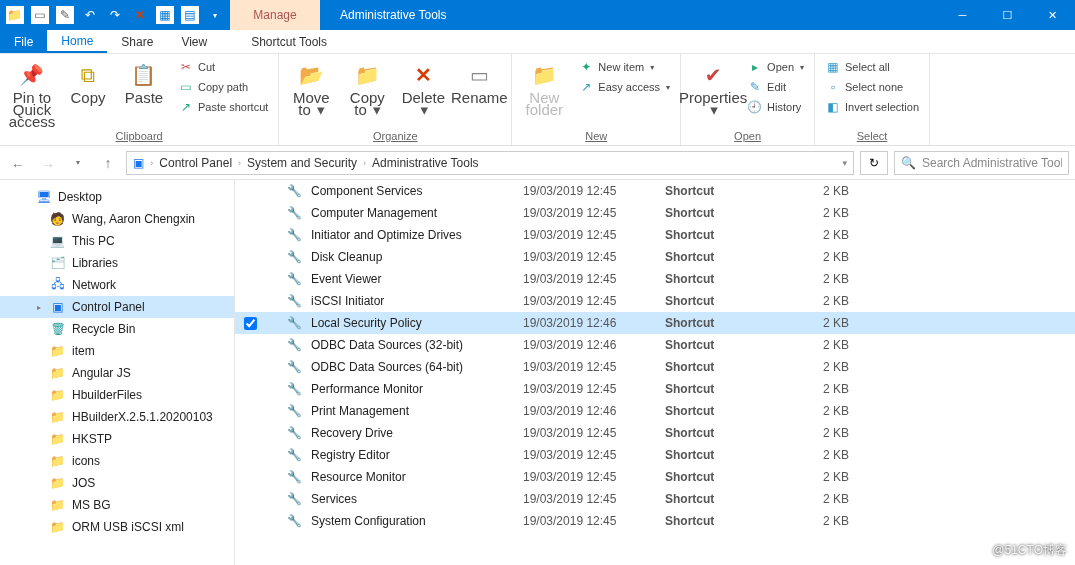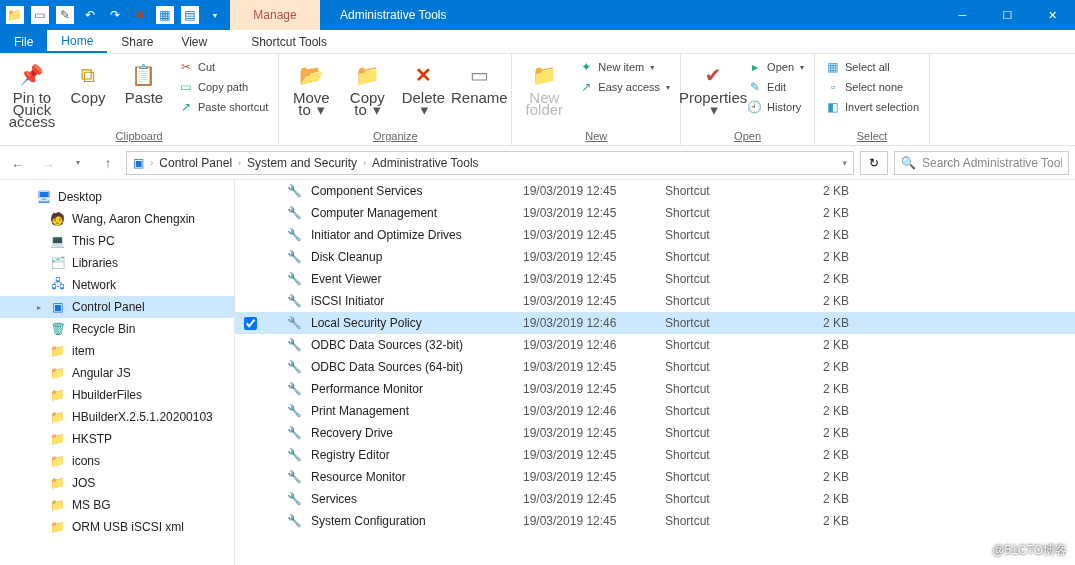--- a/index.html
+++ b/index.html
@@ -72,21 +72,21 @@
 .col-size { width: 80px; }
 .sortico { font-size: 8px; color: #666; }
 .row { display: flex; align-items: center; font-size: 12px; color: #222; }
 .row.sel { background: #cce8ff; }
 .row .col-chk { width: 30px; display: flex; justify-content: center; }
 .row .col-chk input { visibility: hidden; }
 .row.sel .col-chk input { visibility: visible; }
 .row .cell { padding: 3px 8px; }
 .row .c-name { width: 250px; display: flex; align-items: center; gap: 8px; padding-left: 22px; }
 .row .c-date { width: 142px; color: #555; }
-.row .c-type { width: 120px; color: #555; }
+.row .c-type { width: 120px; color: #555; font-weight: bold; }
 .row .c-size { width: 80px; color: #555; text-align: right; }
 .fic { width: 16px; height: 16px; display: flex; align-items: center; justify-content: center; font-size: 12px; }
 
 
 .wm { position: absolute; bottom: 6px; right: 8px; color: rgba(255,255,255,0.9); font-size: 12px; text-shadow: 0 0 3px #000; }
 </style>
 </head>
 <body>
 
 <div class="titlebar">

